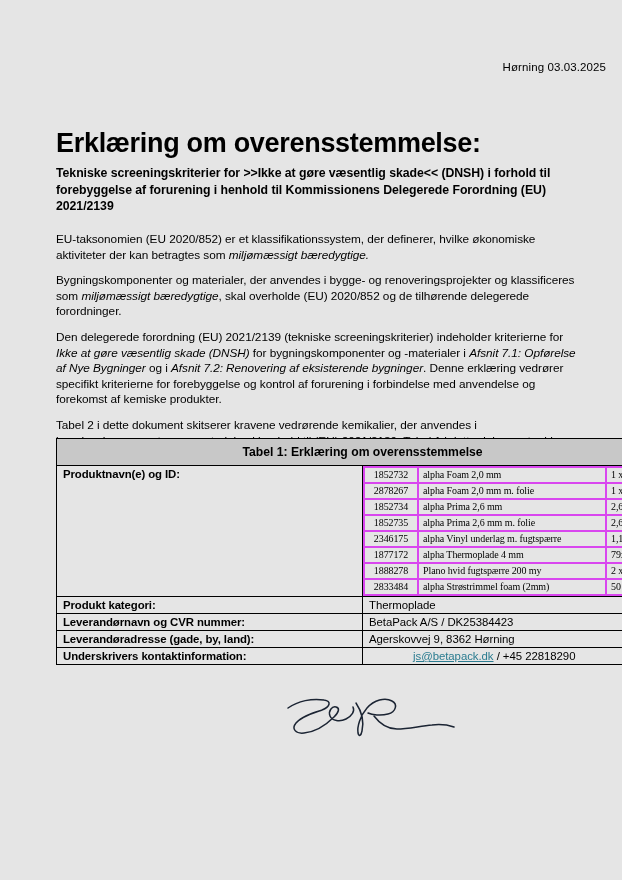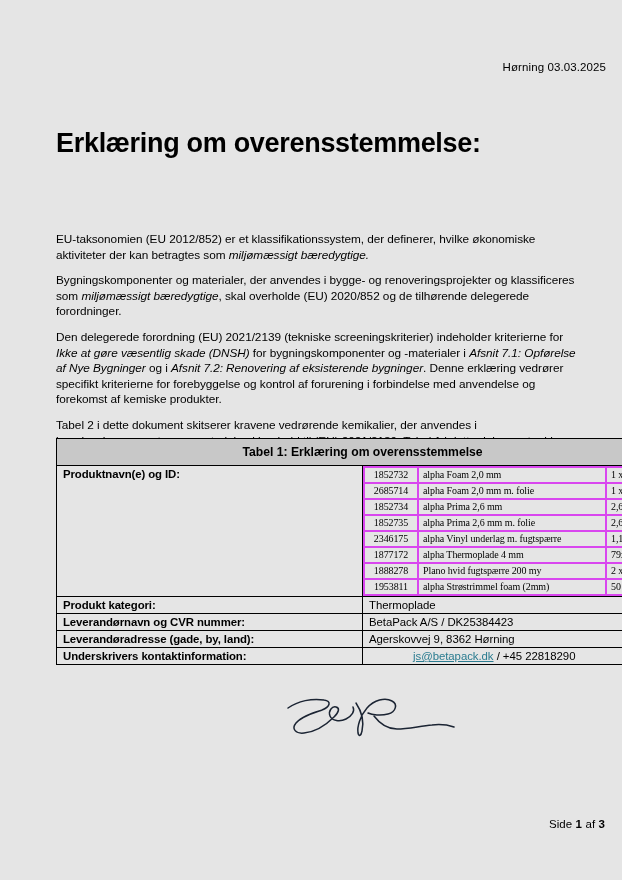--- a/index.html
+++ b/index.html
@@ -193,24 +193,25 @@
 </style>
 </head>
 <body>
 
 <div class="page">
 
   <div class="doc-header">Hørning 03.03.2025</div>
 
   <div class="title-block">
     <h1 class="doc-title">Erklæring om overensstemmelse:</h1>
+    <div class="doc-subtitle">Tekniske screeningskriterier for &gt;&gt;Ikke at gøre væsentlig skade&lt;&lt; (DNSH) i forhold til forebyggelse af forurening i henhold til Kommissionens Delegerede Forordning (EU) 2021/2139</div>
   </div>
 
   <div class="body-copy" id="body-copy">
-      <p><span>EU-taksonomien (EU 2012/852) er et klassifikationssystem, der definerer, hvilke økonomiske aktiviteter der kan betragtes som </span><span class="it">miljømæssigt bæredygtige.</span></p>
+      <p><span>EU-taksonomien (EU 2020/852) er et klassifikationssystem, der definerer, hvilke økonomiske aktiviteter der kan betragtes som </span><span class="it">miljømæssigt bæredygtige.</span></p>
       <p><span>Bygningskomponenter og materialer, der anvendes i bygge- og renoveringsprojekter og klassificeres som </span><span class="it">miljømæssigt bæredygtige</span><span>, skal overholde (EU) 2020/852 og de tilhørende delegerede forordninger.</span></p>
       <p><span>Den delegerede forordning (EU) 2021/2139 (tekniske screeningskriterier) indeholder kriterierne for </span><span class="it">Ikke at gøre væsentlig skade (DNSH)</span><span> for bygningskomponenter og -materialer i </span><span class="it">Afsnit 7.1: Opførelse af Nye Bygninger</span><span> og i </span><span class="it">Afsnit 7.2: Renovering af eksisterende bygninger</span><span>. Denne erklæring vedrører specifikt kriterierne for forebyggelse og kontrol af forurening i forbindelse med anvendelse og forekomst af kemiske produkter.</span></p>
       <p><span>Tabel 2 i dette dokument skitserer kravene vedrørende kemikalier, der anvendes i bygningskomponenter og -materialer, i henhold til (EU) 2021/2139. Tabel 1 i dette dokument erklærer overensstemmelsen af de listede produkter med kravene angivet i Tabel 2 i dette dokument.</span></p>
     </div>
 
   <table class="main-table">
     <tbody>
       <tr>
         <td class="tbl-caption" colspan="2">Tabel 1: Erklæring om overensstemmelse</td>
       </tr>
@@ -219,21 +220,21 @@
         <td class="lbl-cell" style="width:194px;">Produktnavn(e) og ID:</td>
         <td class="prod-wrap">
           <table class="prod-table">
             <tbody id="product-rows">
                 <tr>
                   <td class="id-col">1852732</td>
                   <td class="name-col">alpha Foam 2,0 mm</td>
                   <td class="dim-col">1 x 25 meter</td>
                 </tr>
                 <tr>
-                  <td class="id-col">2685714</td>
+                  <td class="id-col">2878267</td>
                   <td class="name-col">alpha Foam 2,0 mm m. folie</td>
                   <td class="dim-col">1 x 25 meter</td>
                 </tr>
                 <tr>
                   <td class="id-col">1852734</td>
                   <td class="name-col">alpha Prima 2,6 mm</td>
                   <td class="dim-col">2,6 mm / 1x6 meter</td>
                 </tr>
                 <tr>
                   <td class="id-col">1852735</td>
@@ -249,21 +250,21 @@
                   <td class="id-col">1877172</td>
                   <td class="name-col">alpha Thermoplade 4 mm</td>
                   <td class="dim-col">79x59 cm (8,39 m2/pkk)</td>
                 </tr>
                 <tr>
                   <td class="id-col">1888278</td>
                   <td class="name-col">Plano hvid fugtspærre 200 my</td>
                   <td class="dim-col">2 x 50 m</td>
                 </tr>
                 <tr>
-                  <td class="id-col">1953811</td>
+                  <td class="id-col">2833484</td>
                   <td class="name-col">alpha Strøstrimmel foam (2mm)</td>
                   <td class="dim-col">50 mm x 20 meter</td>
                 </tr>
               </tbody>
           </table>
         </td>
       </tr>
 
       <tr class="row-h">
         <td class="lbl-cell">Produkt kategori:</td>
@@ -290,15 +291,14 @@
   </table>
 
   <svg class="signature" viewBox="0 0 190 46" xmlns="http://www.w3.org/2000/svg">
     <g fill="none" stroke="#1b2433" stroke-width="1.5" stroke-linecap="round" stroke-linejoin="round">
       <path d="M6,14 C16,7 30,4 42,6 C50,7 48,13 40,16 C31,19 20,22 14,29 C9,35 14,40 22,39 C33,38 44,31 52,23 C57,18 58,14 54,13 C50,12 46,17 48,22 C50,27 58,28 64,25 C70,22 73,17 71,13"></path>
       <path d="M74,9 C80,18 82,28 80,37 C79,42 77,43 76,39 C75,33 78,22 85,14 C92,6 103,3 110,7 C116,10 114,18 106,20 C99,22 90,21 86,19"></path>
       <path d="M92,22 C98,30 106,35 115,35 C126,35 138,32 150,31 C158,30 166,31 172,33"></path>
     </g>
   </svg>
 
-  <div class="doc-footer"><span>Side </span><b>1</b><span> af </span><b>3</b></div>
 
 </div>
 
 </body></html>

